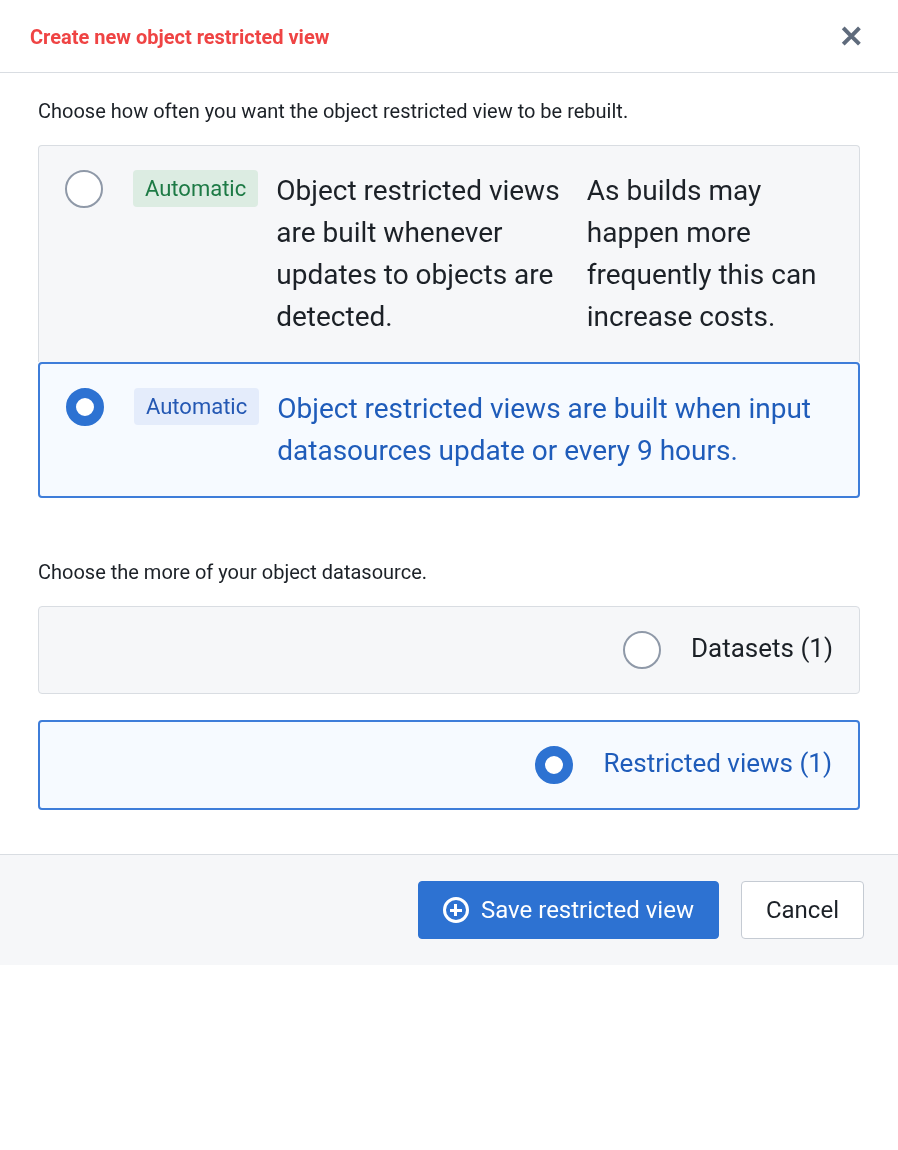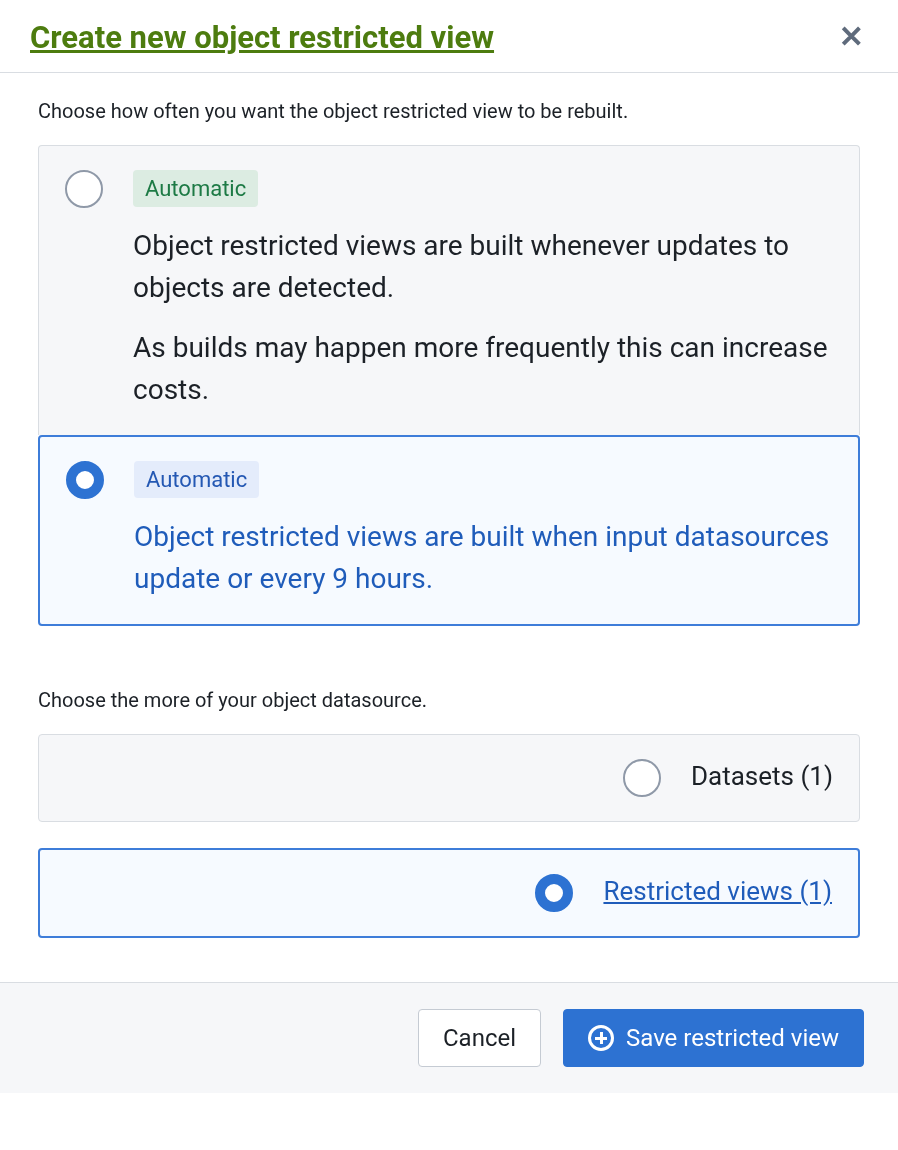--- a/index.html
+++ b/index.html
@@ -16,24 +16,23 @@
     flex-direction: column;
   }
   .dialog-header {
     display: flex;
     align-items: center;
     justify-content: space-between;
     padding: 18px 30px 16px 30px;
     border-bottom: 1px solid #d9dde2;
   }
   .dialog-title {
-    font-size: 31px;
+    font-size: 20px;
     font-weight: 700;
-    color: #4d7c0f;
-    text-decoration: underline;
+    color: #ef4444;
   }
   .close-btn {
     font-size: 30px;
     font-weight: 700;
     line-height: 1;
     color: #5f6b7c;
     cursor: pointer;
     padding: 4px;
   }
   .dialog-body {
@@ -91,21 +90,20 @@
     content: "";
     width: 14px;
     height: 14px;
     border-radius: 50%;
     background: #fff;
     display: block;
   }
   .option-content {
     flex: 1;
     display: flex;
-    flex-direction: column;
     gap: 18px;
   }
   .tag {
     display: inline-block;
     padding: 6px 12px;
     border-radius: 4px;
     font-size: 22px;
     font-weight: 400;
     align-self: flex-start;
   }
@@ -125,21 +123,20 @@
   .option-desc.blue {
     color: #1f5cba;
   }
   .option-title-plain {
     font-size: 26px;
     color: #1c2127;
     padding-top: 2px;
   }
   .option-title-plain.blue {
     color: #1f5cba;
-    text-decoration: underline;
   }
   .spacer-lg {
     height: 62px;
   }
   .spacer-md {
     height: 26px;
   }
   .dialog-footer {
     border-top: 1px solid #d9dde2;
     background: #f6f7f9;
@@ -240,22 +237,22 @@
     <div class="spacer-md"></div>
 
     <div class="option-card selected standalone">
       <div class="radio checked"></div>
       <div class="option-title-plain blue">Restricted views (1)</div>
     </div>
 
   </div>
 
   <div class="dialog-footer">
-    <div class="btn btn-secondary">
-      <span>Cancel</span>
-    </div>
     <div class="btn btn-primary">
       <span class="plus-circle"></span>
       <span>Save restricted view</span>
     </div>
+    <div class="btn btn-secondary">
+      <span>Cancel</span>
+    </div>
   </div>
 
 </div>
 
 </body></html>

